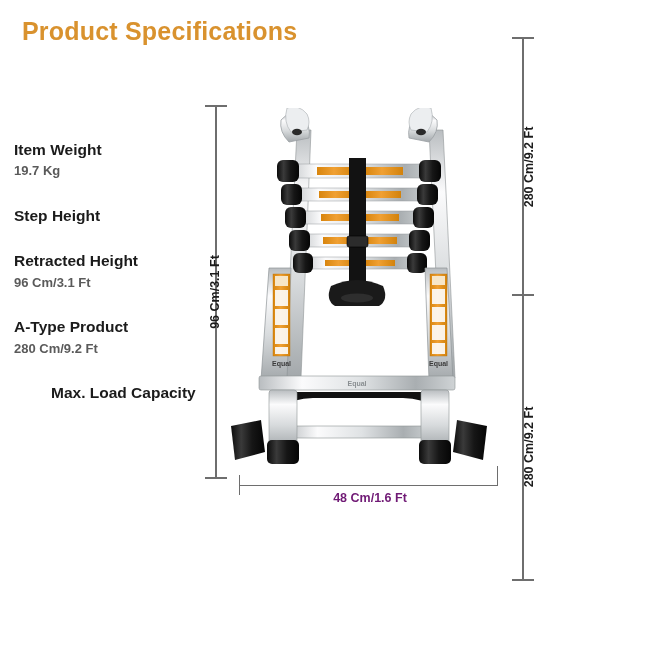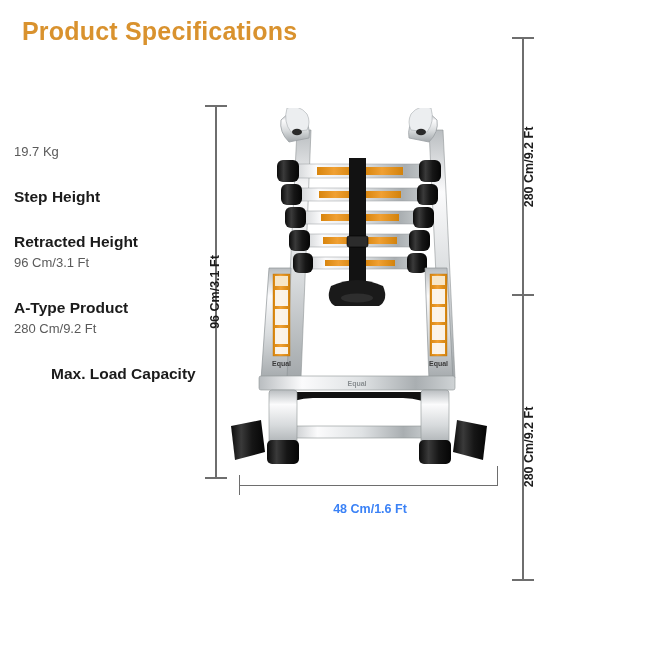--- a/index.html
+++ b/index.html
@@ -41,21 +41,21 @@
   .spec-item { margin-bottom: 22px; }
   .spec-label {
     font-size: 15.5px;
     font-weight: bold;
     color: #1b1b1b;
     line-height: 1.25;
     white-space: nowrap;
   }
   .spec-value {
     font-size: 13px;
-    font-weight: normal;
+    font-weight: bold;
     color: #5a5a5a;
     line-height: 1.35;
     margin-top: 3px;
     white-space: nowrap;
   }
 
   
   .dim-line-v {
     position: absolute;
     width: 1.6px;
@@ -83,39 +83,39 @@
     color: #1b1b1b;
     transform: rotate(-90deg);
     transform-origin: 50% 50%;
     white-space: nowrap;
     text-align: center;
   }
   .dim-label-h {
     position: absolute;
     font-size: 12.5px;
     font-weight: bold;
-    color: #3b82f6;
+    color: #701a75;
     white-space: nowrap;
     text-align: center;
-    margin-top: 11px;
   }
 
   
   .ladder-svg { position: absolute; }
 </style>
 </head>
 <body>
 
 <div id="page">
 
   <div class="page-title">Product Specifications</div>
 
   <div class="spec-list">
 
     <div class="spec-item">
+      <div class="spec-label">Item Weight</div>
       <div class="spec-value">19.7 Kg</div>
     </div>
 
     <div class="spec-item" style="margin-top:26px;">
       <div class="spec-label">Step Height</div>
     </div>
 
     <div class="spec-item" style="margin-top:26px;">
       <div class="spec-label">Retracted Height</div>
       <div class="spec-value">96 Cm/3.1 Ft</div>

